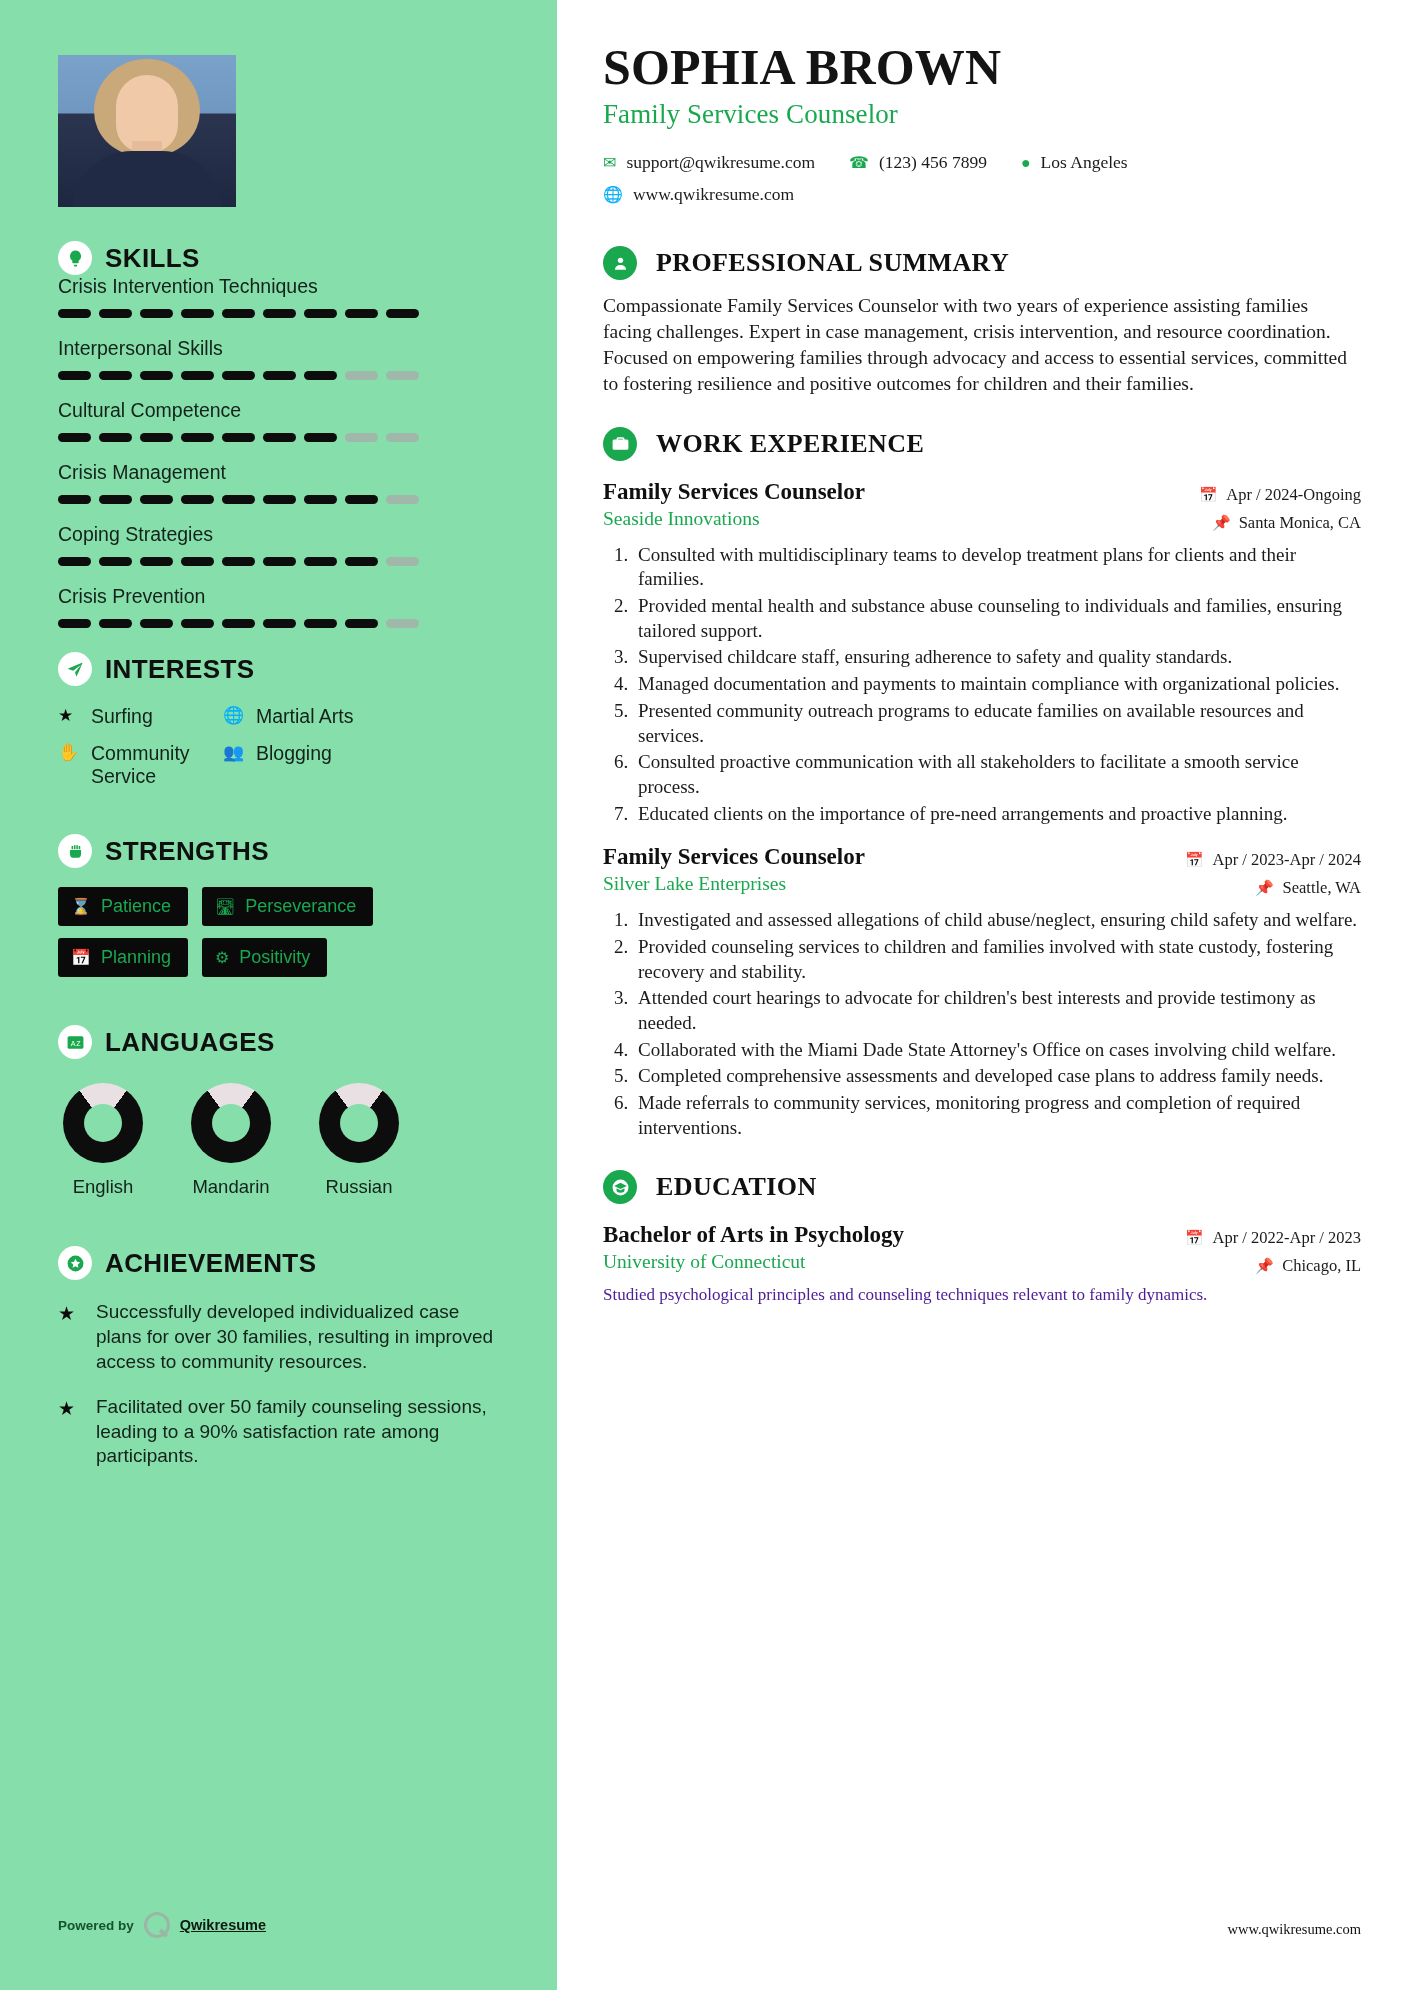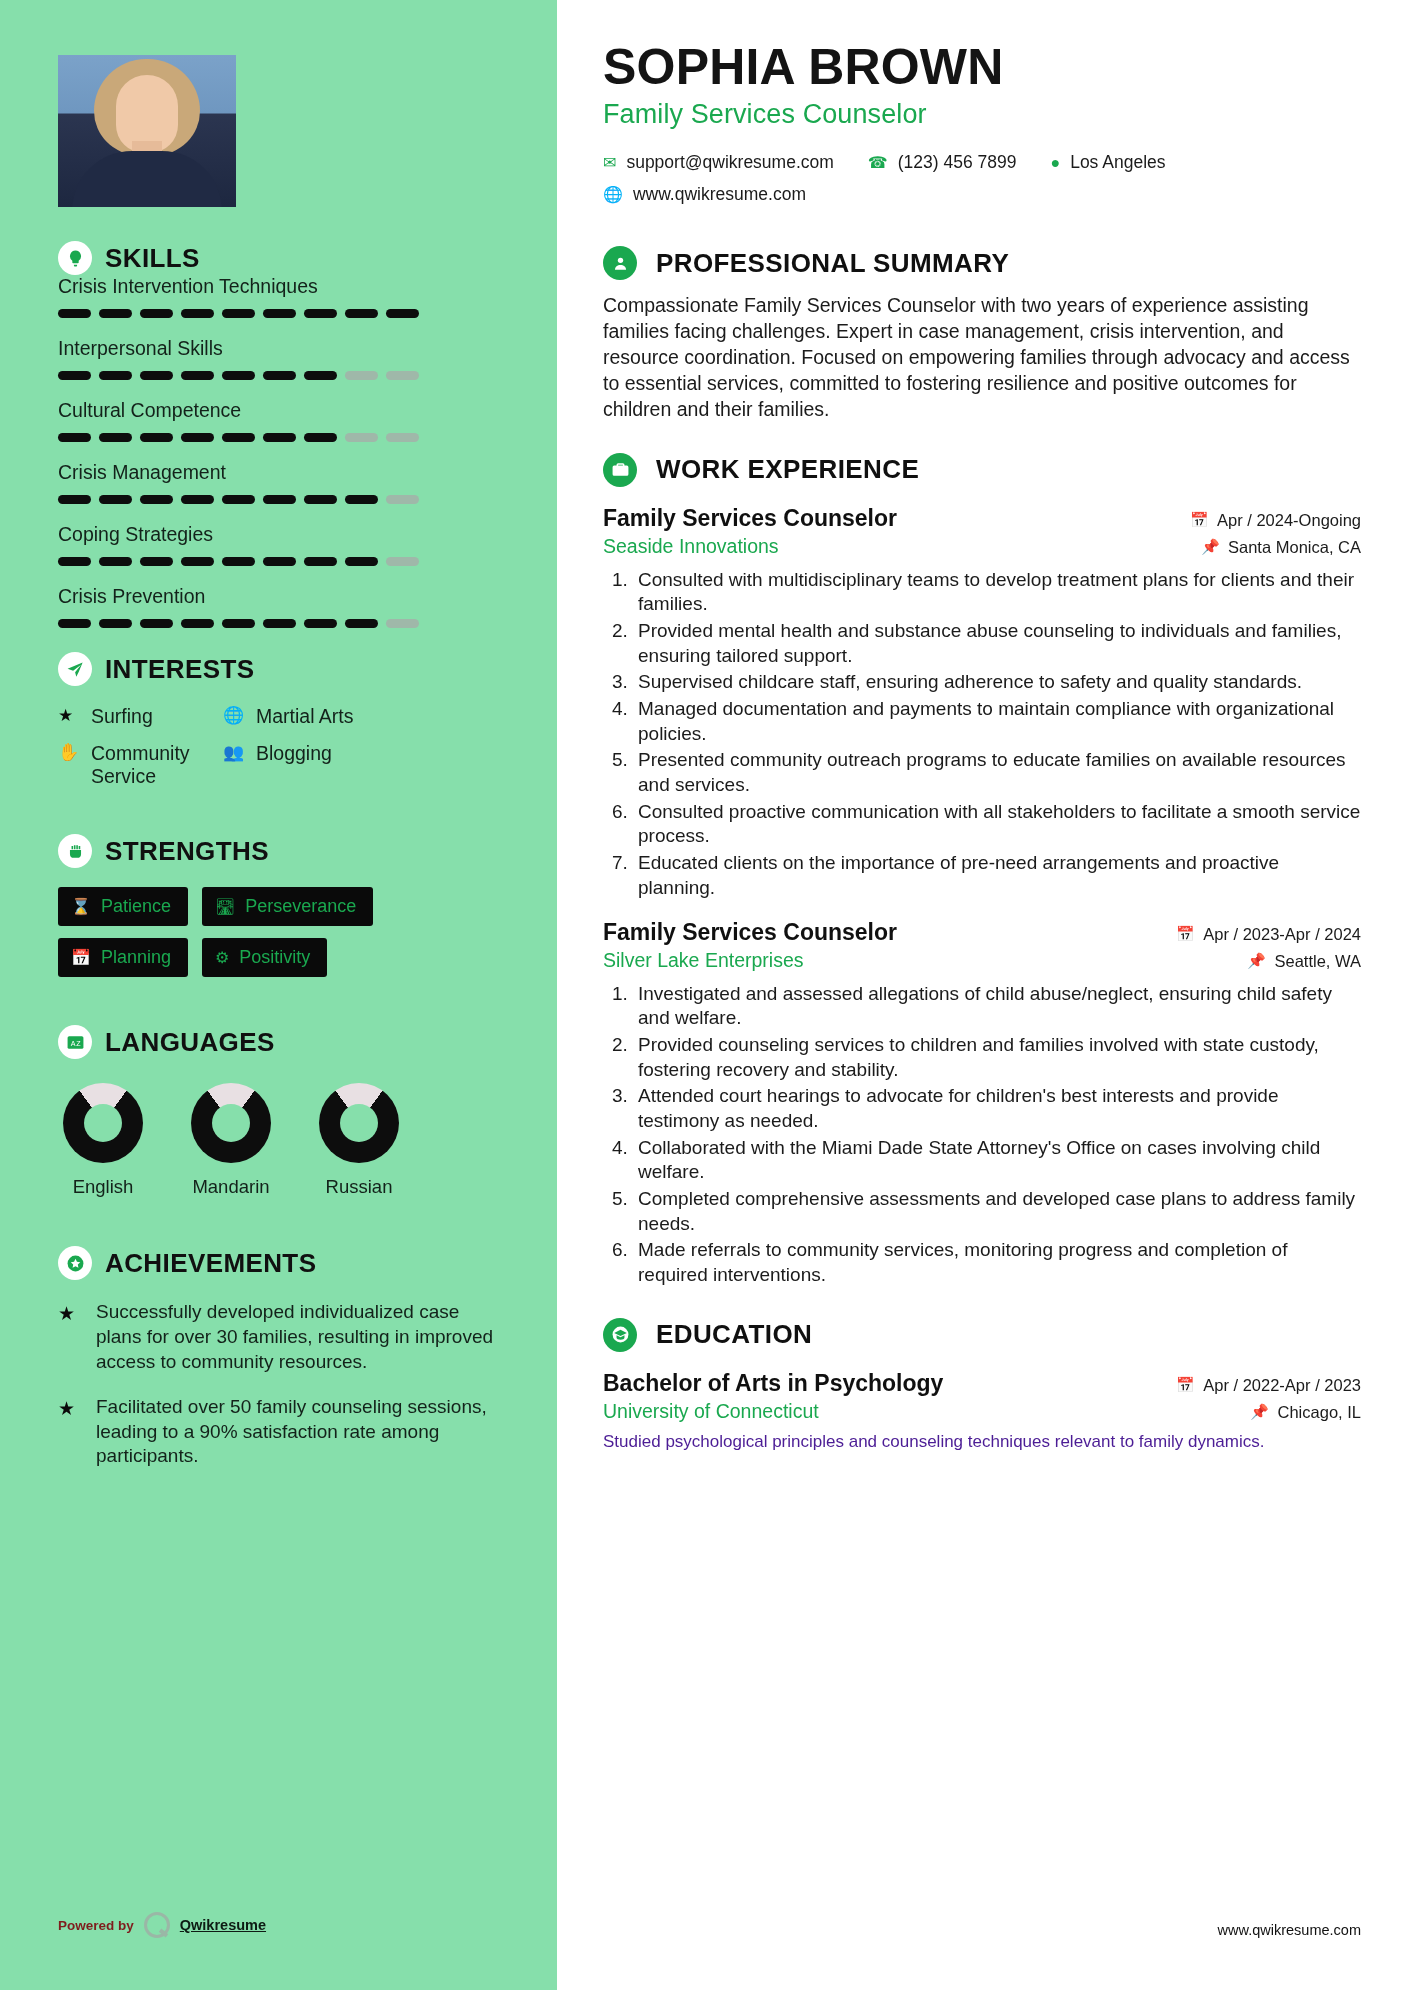--- a/index.html
+++ b/index.html
@@ -84,30 +84,30 @@
 
   .ach-block { margin-top: 48px; }
   .ach-item { display: flex; gap: 14px; margin-top: 20px; }
   .ach-item .gl { font-size: 19px; color: #0b0b0b; flex: 0 0 24px; padding-top: 2px; }
   .ach-text { font-size: 19px; color:#13221a; line-height: 1.31; }
 
   .side-foot {
     position: absolute; left: 58px; bottom: 52px;
     display: flex; align-items: center; gap: 10px;
   }
-  .side-foot .pb { font-size: 13.5px; color: #7f1d1d; font-weight: 700; text-align: center; }
+  .side-foot .pb { font-size: 13.5px; color: #14532d; font-weight: 700; text-align: center; }
   .qlogo {
     width: 26px; height: 26px; border-radius: 50%;
     border: 3px solid #9ab7a6; position: relative;
   }
   .qlogo::after{content:'';position:absolute;right:-1px;bottom:0px;width:9px;height:4px;background:#9ab7a6;transform:rotate(40deg);}
   .qname { font-size: 14.5px; color:#0d1b13; font-weight:700; text-decoration: underline; }
 
   
-  .main { flex: 1; padding: 40px 46px 8px 46px; position: relative; }
+  .main { flex: 1; padding: 40px 46px 8px 46px; position: relative; font-family: Liberation Serif, serif; }
   .name { font-size: 50px; font-weight: 700; letter-spacing: 0.2px; color: #141414; line-height: 1.1; }
   .role { font-size: 27px; color: #1aa84f; margin-top: 4px; letter-spacing: 0.1px; }
   .contacts { margin-top: 22px; }
   .crow { display: flex; align-items: center; flex-wrap: wrap; }
   .citem { display: flex; align-items: center; gap: 10px; margin-right: 34px; font-size: 17.5px; color: #1b1b1b; margin-bottom: 11px; }
   .citem .gl { color: #1aa84f; font-size: 16px; }
 
   .m-sec { margin-top: 30px; }
   .m-head { display: flex; align-items: center; gap: 19px; margin-bottom: 13px; }
   .m-ico { width: 34px; height: 34px; border-radius: 50%; background: #1aa84f; display:flex; align-items:center; justify-content:center; flex:0 0 34px;}

